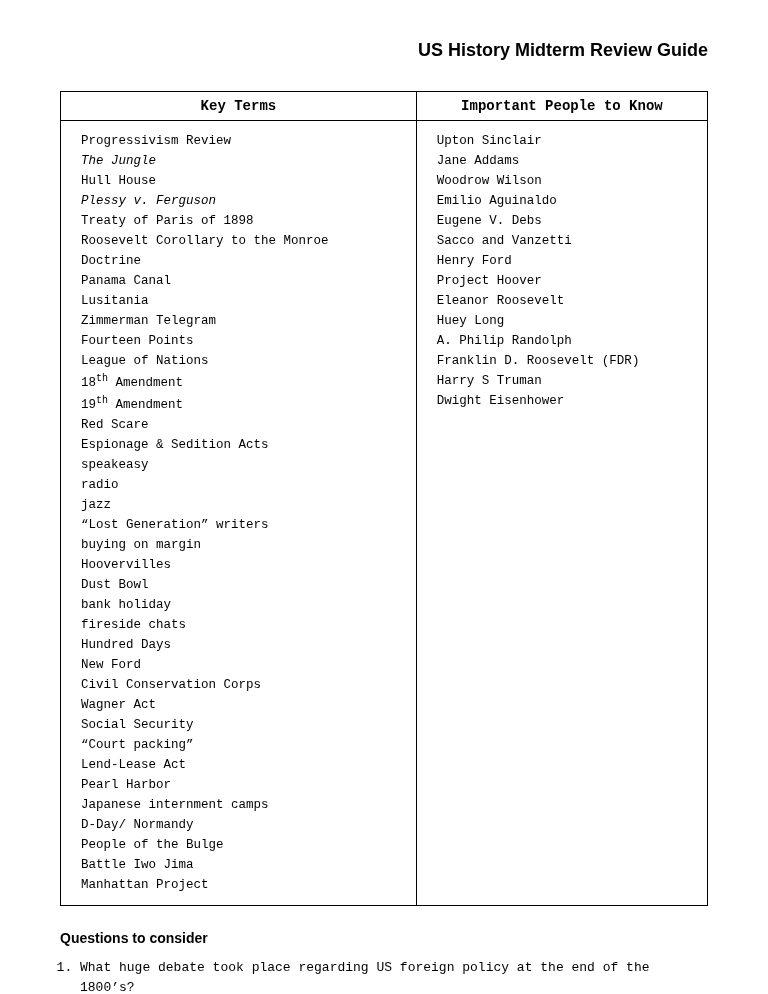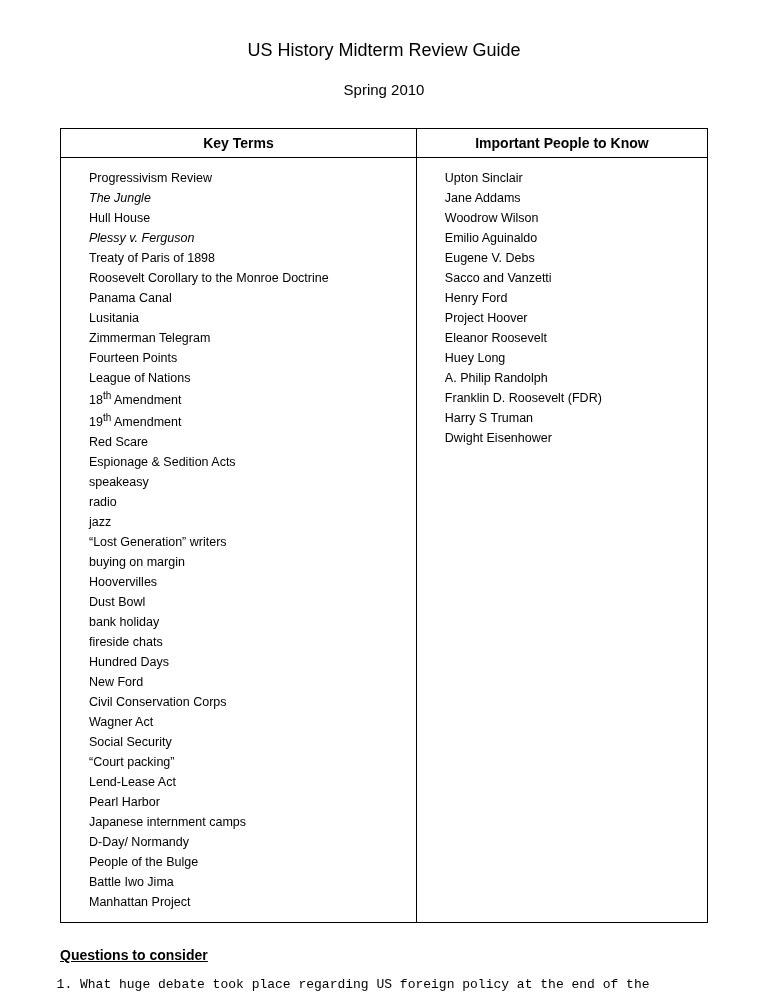--- a/index.html
+++ b/index.html
@@ -18,39 +18,41 @@
       padding: 40px 60px;
     }
 
     .page-header {
       text-align: center;
       margin-bottom: 30px;
     }
 
     .page-title {
       font-size: 18px;
-      font-weight: normal;
-      margin-bottom: 20px;
+      font-weight: bold;
+      margin-bottom: 4px;
+      text-align: right;
     }
 
     .page-subtitle {
       font-size: 15px;
       font-weight: normal;
     }
 
     .main-table {
       width: 100%;
       border-collapse: collapse;
       margin-bottom: 24px;
     }
 
     .main-table th, .main-table td {
       border: 1px solid #000;
-      padding: 6px 22px;
+      padding: 6px 14px;
       vertical-align: top;
+      font-family: Liberation Mono, monospace;
     }
 
     .main-table th {
       font-weight: bold;
       font-size: 14px;
       background: #ffffff;
     }
 
     .col-terms {
       width: 55%;
@@ -71,41 +73,39 @@
     }
 
     .superscript {
       font-size: 10px;
       vertical-align: super;
     }
 
     .section-title {
       font-size: 14px;
       font-weight: bold;
-      text-decoration: underline;
       margin-bottom: 12px;
     }
 
     .questions-list {
       padding-left: 20px;
     }
 
     .questions-list li {
       margin-bottom: 8px;
       font-size: 13px;
       line-height: 1.5;
       font-family: Liberation Mono, monospace;
     }
   </style>
 </head>
 <body>
 
 <div class="page-header">
   <div class="page-title">US History Midterm Review Guide</div>
-  <div class="page-subtitle">Spring 2010</div>
 </div>
 
 <table class="main-table">
   <thead>
     <tr>
       <th class="col-terms">Key Terms</th>
       <th class="col-people">Important People to Know</th>
     </tr>
   </thead>
   <tbody>

